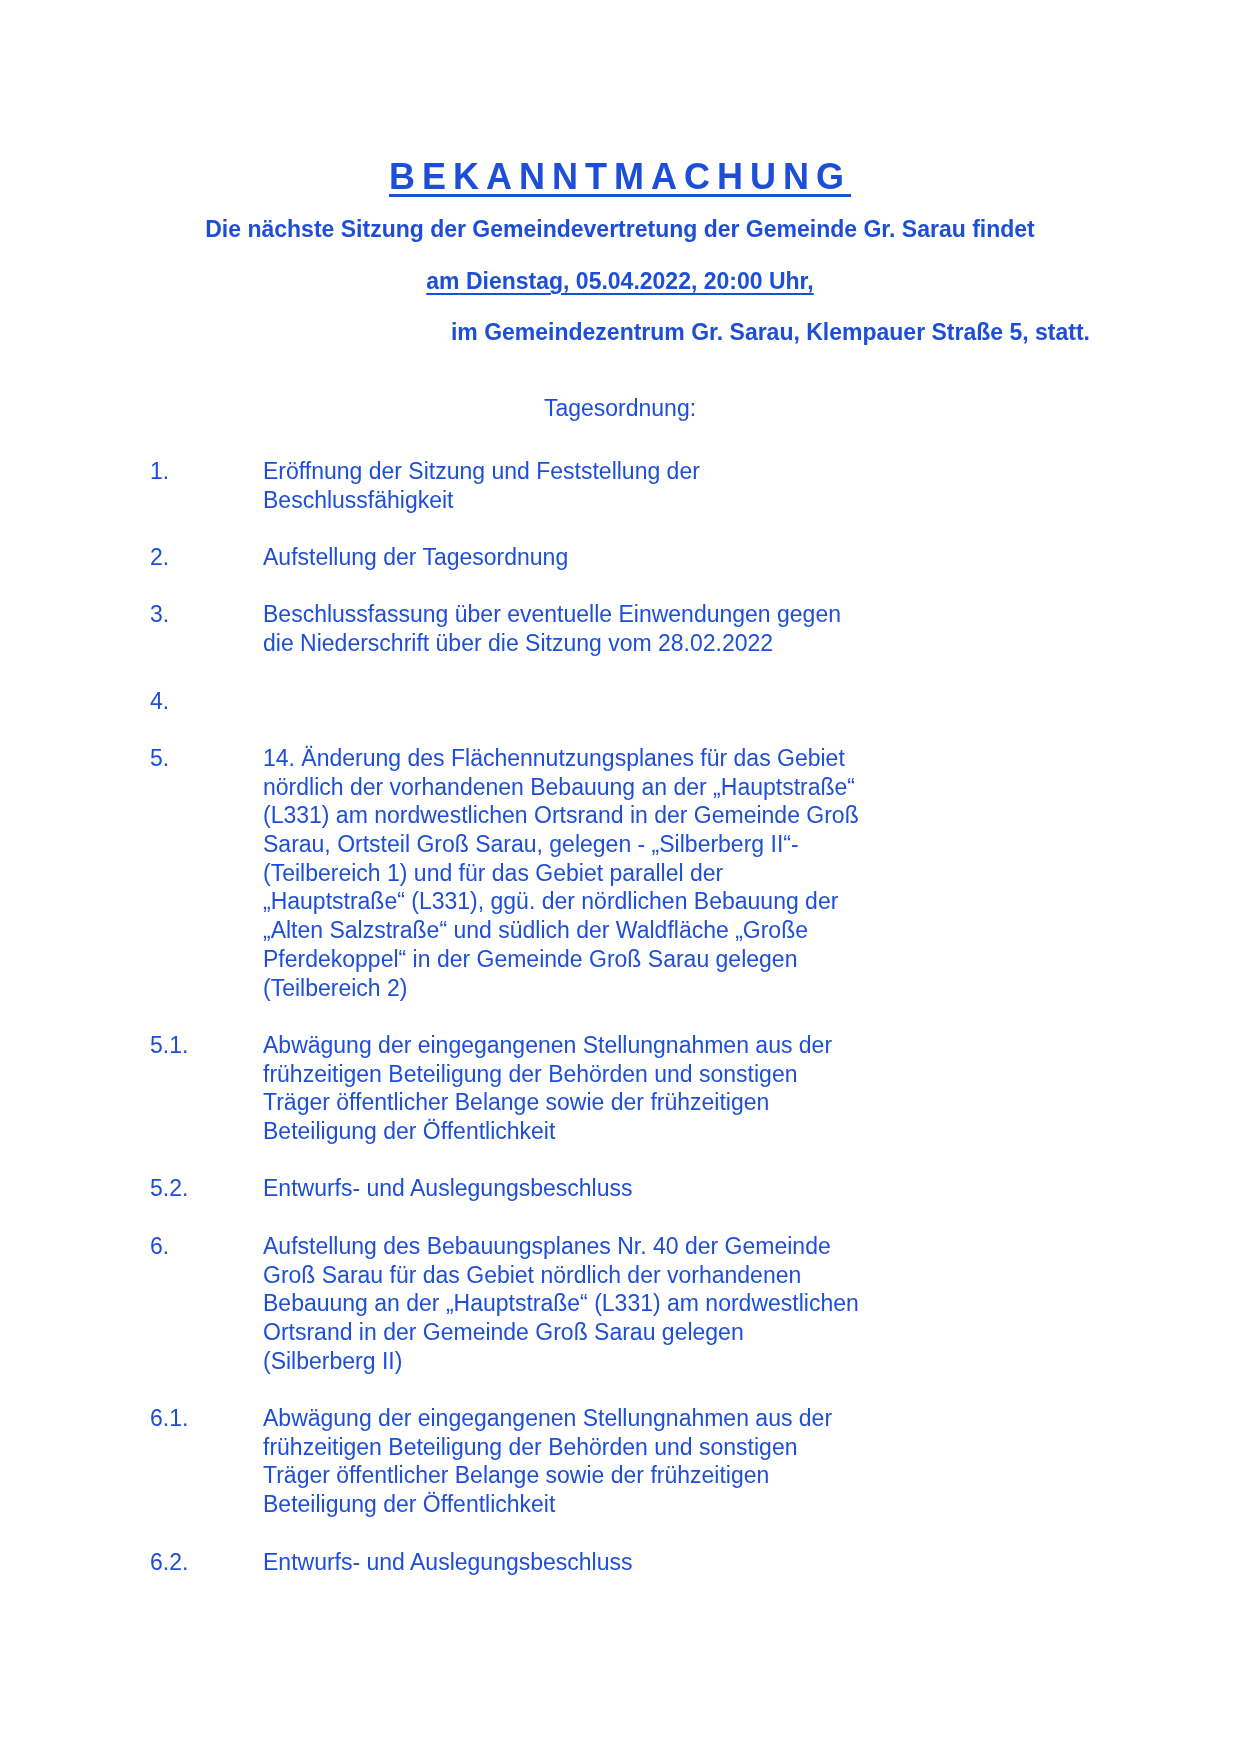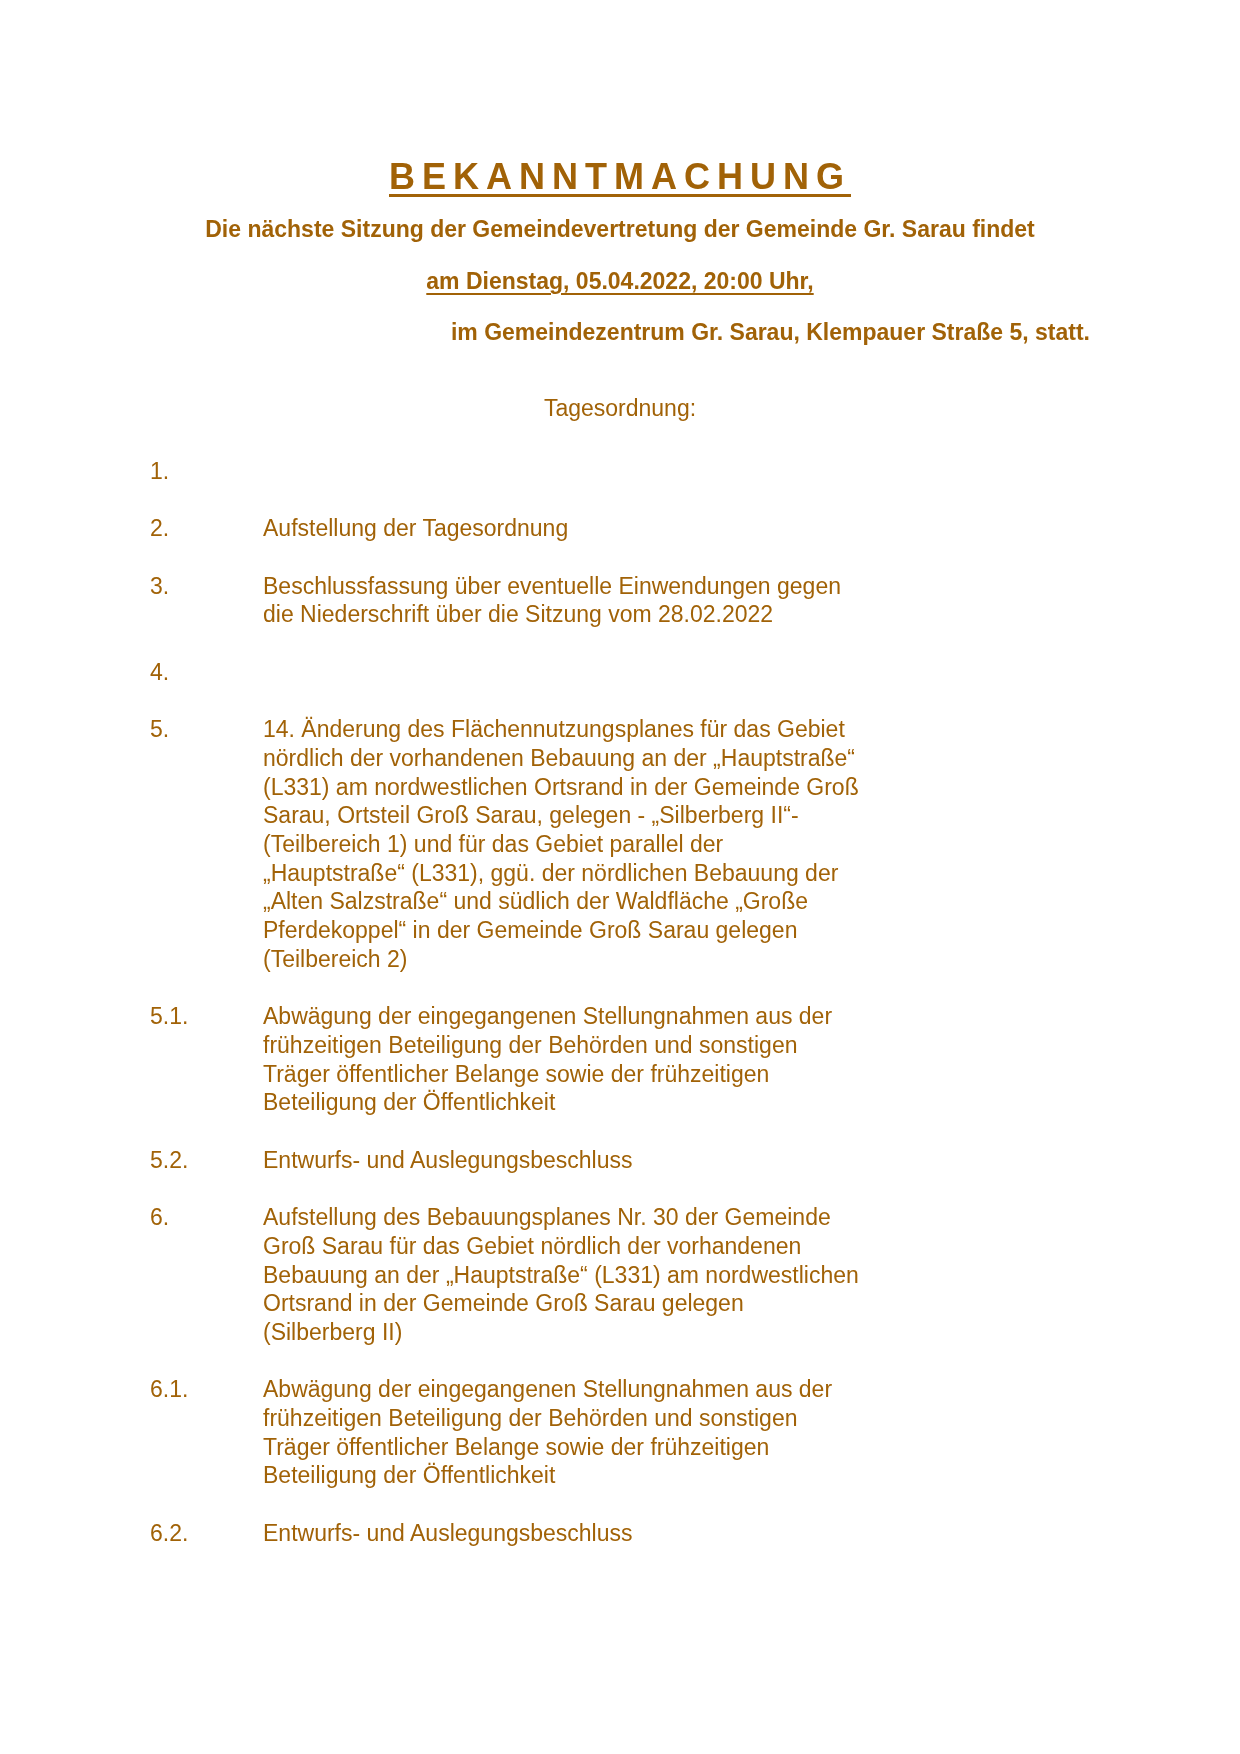--- a/index.html
+++ b/index.html
@@ -7,21 +7,21 @@
     margin: 0;
     padding: 0;
     background: #ffffff;
   }
   .page {
     position: relative;
     width: 1240px;
     height: 1754px;
     margin: 0 auto;
     background: #ffffff;
-    color: #a16207;
+    color: #1d4ed8;
     font-family: "Liberation Sans", "DejaVu Sans", sans-serif;
     box-sizing: border-box;
     padding: 0 150px 0 150px;
     overflow: hidden;
   }
   .doc-title {
     margin: 155px 0 0 0;
     font-size: 36px;
     line-height: 44px;
     font-weight: 700;
@@ -86,20 +86,22 @@
   <p class="intro-line second">am Dienstag, 05.04.2022, 20:00 Uhr,</p>
 
   <p class="intro-line third">im Gemeindezentrum Gr. Sarau, Klempauer Straße 5, statt.</p>
 
   <h2 class="agenda-heading">Tagesordnung:</h2>
 
   <div class="agenda">
 
     <div class="agenda-item">
       <span class="num">1.</span>
+      <span class="txt">Eröffnung der Sitzung und Feststellung der
+Beschlussfähigkeit</span>
     </div>
 
     <div class="agenda-item">
       <span class="num">2.</span>
       <span class="txt">Aufstellung der Tagesordnung</span>
     </div>
 
     <div class="agenda-item">
       <span class="num">3.</span>
       <span class="txt">Beschlussfassung über eventuelle Einwendungen gegen
@@ -131,21 +133,21 @@
 Beteiligung der Öffentlichkeit</span>
     </div>
 
     <div class="agenda-item">
       <span class="num">5.2.</span>
       <span class="txt">Entwurfs- und Auslegungsbeschluss</span>
     </div>
 
     <div class="agenda-item">
       <span class="num">6.</span>
-      <span class="txt">Aufstellung des Bebauungsplanes Nr. 30 der Gemeinde
+      <span class="txt">Aufstellung des Bebauungsplanes Nr. 40 der Gemeinde
 Groß Sarau für das Gebiet nördlich der vorhandenen
 Bebauung an der „Hauptstraße“ (L331) am nordwestlichen
 Ortsrand in der Gemeinde Groß Sarau gelegen
 (Silberberg II)</span>
     </div>
 
     <div class="agenda-item">
       <span class="num">6.1.</span>
       <span class="txt">Abwägung der eingegangenen Stellungnahmen aus der
 frühzeitigen Beteiligung der Behörden und sonstigen

